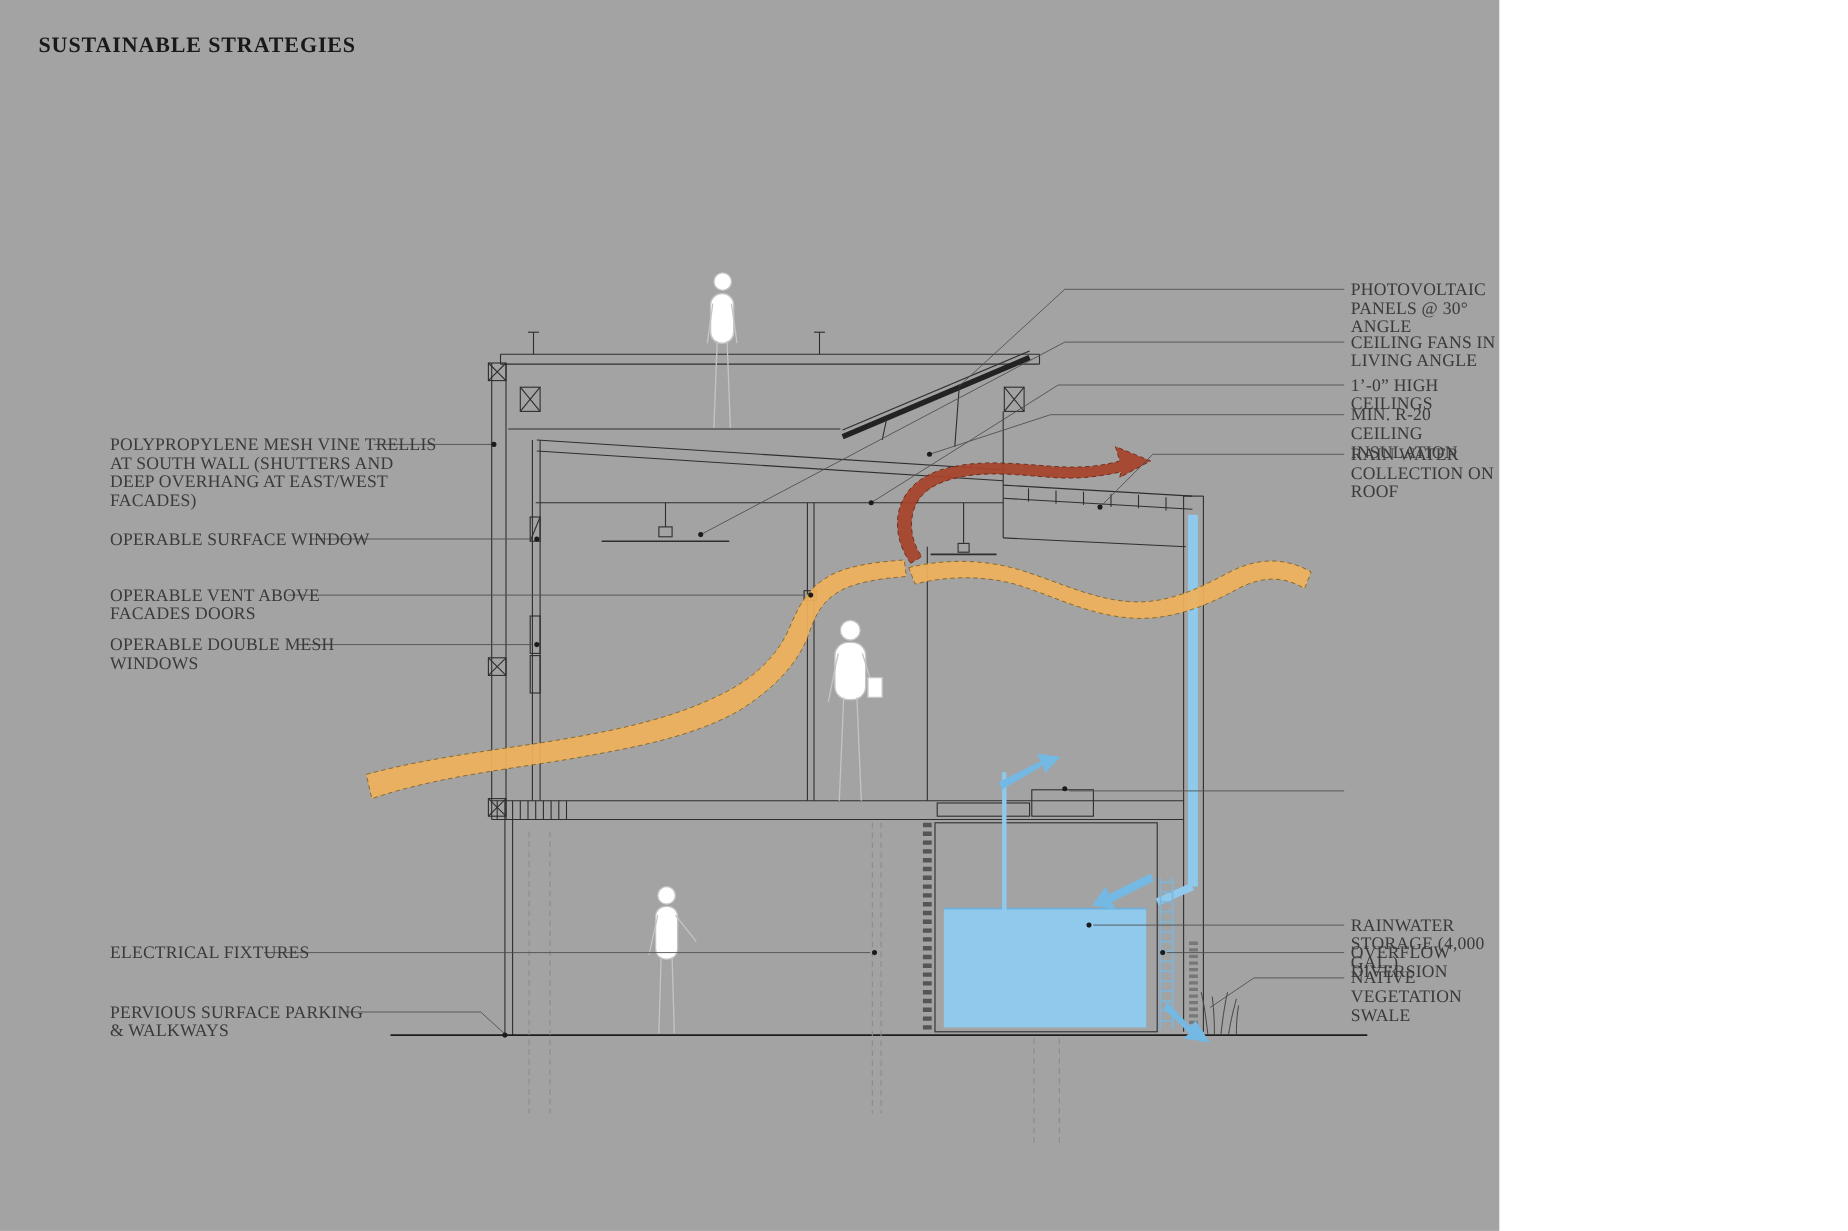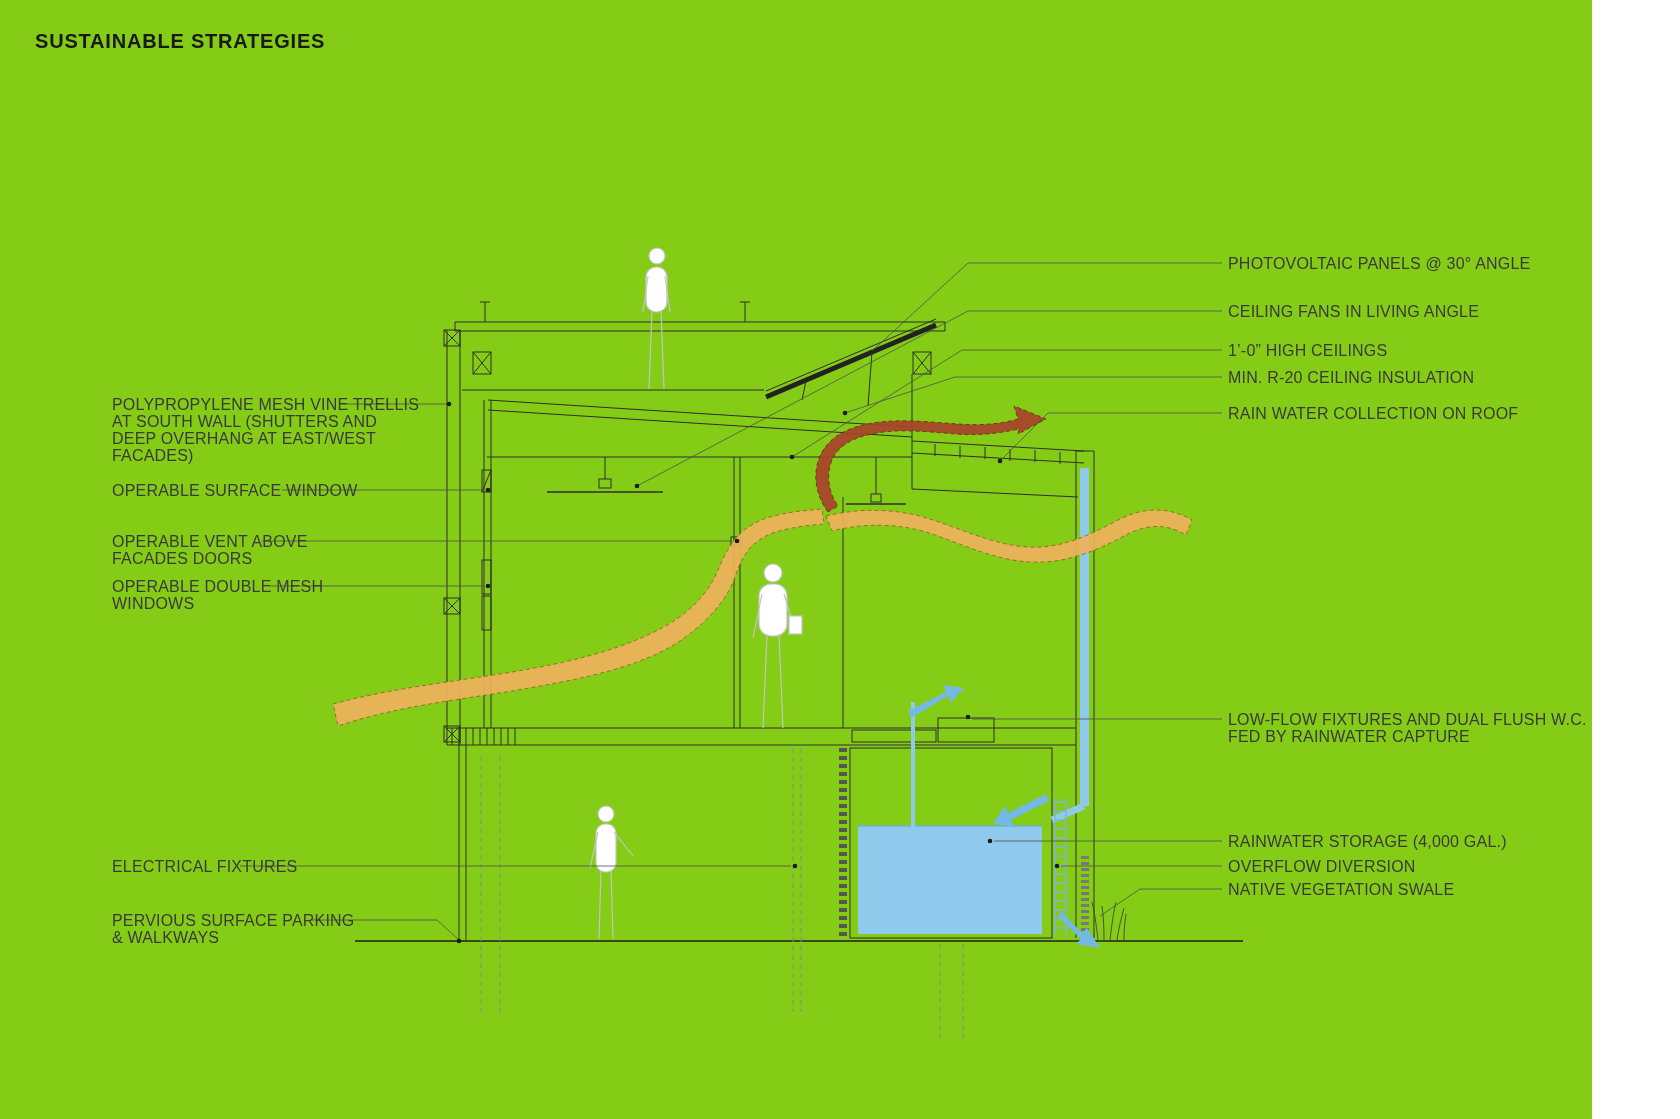--- a/index.html
+++ b/index.html
@@ -1,34 +1,34 @@
 <!DOCTYPE html>
 <html><head>
 <meta charset="utf-8">
 <style>
   html,body{margin:0;padding:0;background:#ffffff;}
   .canvas{
     position:relative;
-    width:1592px;height:1119px;
-    background:#84cc16;
-    font-family:Liberation Sans, sans-serif;
+    width:1363px;height:1119px;
+    background:#a3a3a3;
+    font-family:Liberation Serif, serif;
     overflow:hidden;
   }
   .title{
     position:absolute;left:35px;top:30px;
     font-size:20px;font-weight:bold;letter-spacing:0.8px;
     color:#191919;
   }
   .label{
     position:absolute;
     font-size:16px;line-height:17px;letter-spacing:0.2px;
     color:#3a3a3a;
     white-space:pre-line;
   }
-  .label.left{left:112px;}
+  .label.left{left:100px;}
   .label.right{left:1228px;}
   svg.drawing{position:absolute;left:0;top:0;}
 </style>
 </head>
 <body>
 
 <div class="canvas">
 
   <div class="title">SUSTAINABLE STRATEGIES</div>
 
@@ -291,19 +291,17 @@
 WINDOWS</div>
   <div class="label left" style="top:858px">ELECTRICAL FIXTURES</div>
   <div class="label left" style="top:912px">PERVIOUS SURFACE PARKING
 &amp; WALKWAYS</div>
 
   <div class="label right" style="top:255px">PHOTOVOLTAIC PANELS @ 30° ANGLE</div>
   <div class="label right" style="top:303px">CEILING FANS IN LIVING ANGLE</div>
   <div class="label right" style="top:342px">1’-0” HIGH CEILINGS</div>
   <div class="label right" style="top:369px">MIN. R-20 CEILING INSULATION</div>
   <div class="label right" style="top:405px">RAIN WATER COLLECTION ON ROOF</div>
-  <div class="label right" style="top:711px">LOW-FLOW FIXTURES AND DUAL FLUSH W.C.
-FED BY RAINWATER CAPTURE</div>
   <div class="label right" style="top:833px">RAINWATER STORAGE (4,000 GAL.)</div>
   <div class="label right" style="top:858px">OVERFLOW DIVERSION</div>
   <div class="label right" style="top:881px">NATIVE VEGETATION SWALE</div>
 
 </div>
 
 </body></html>

